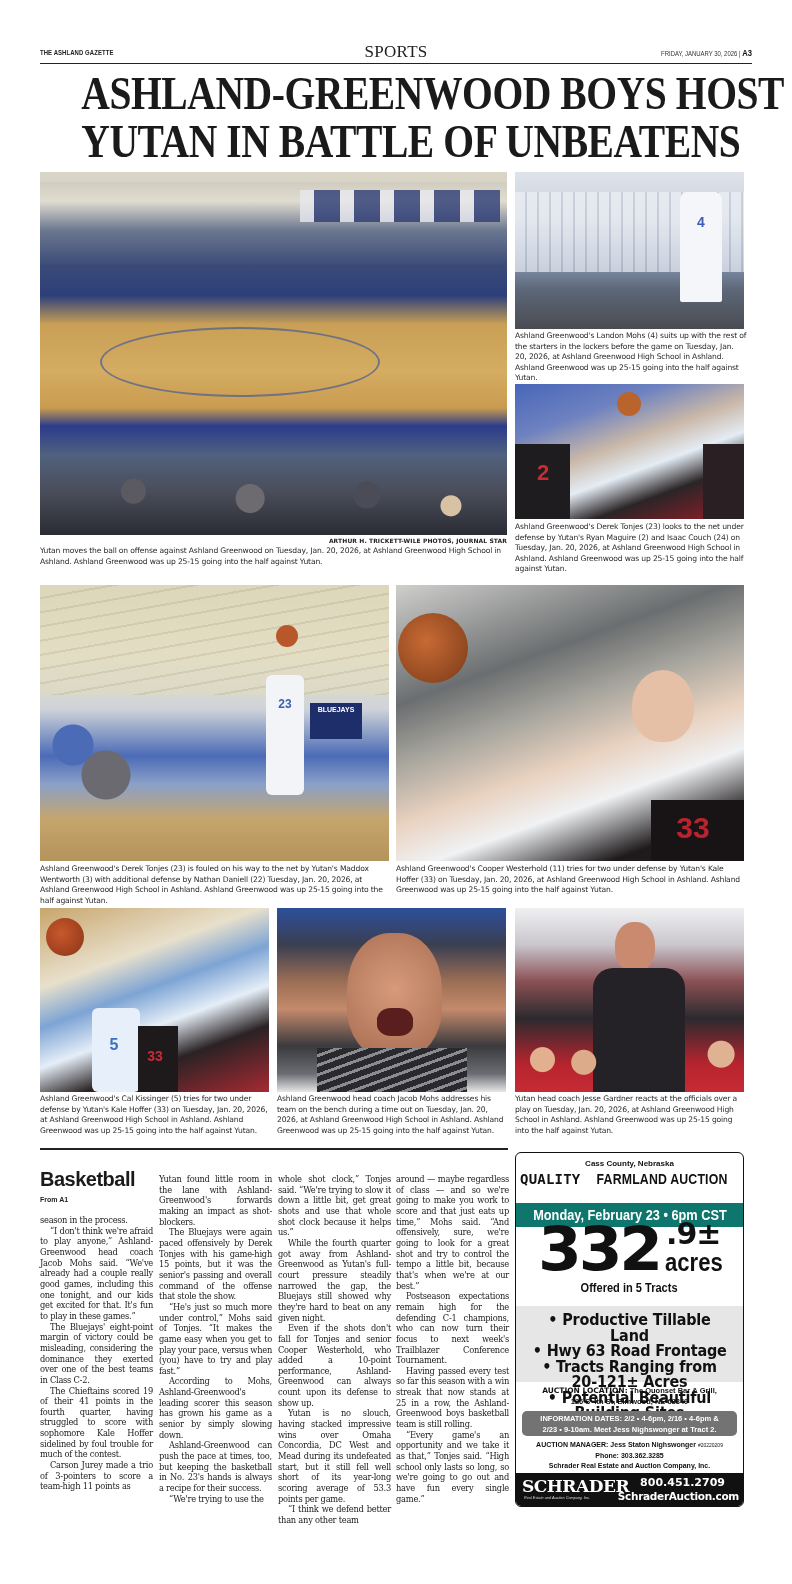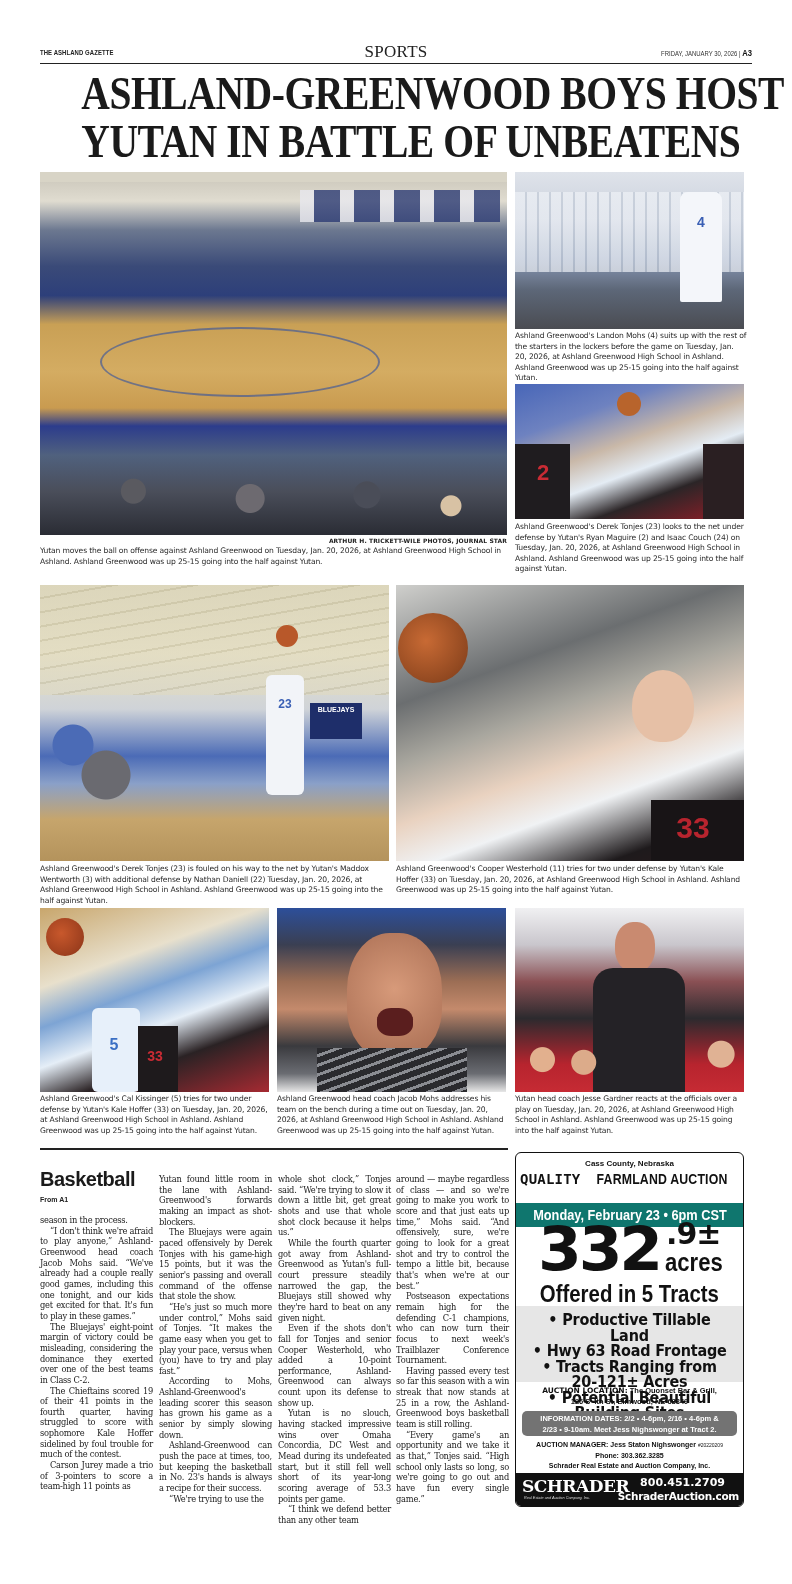--- a/index.html
+++ b/index.html
@@ -68,21 +68,21 @@
   .ad { position: absolute; left: 515px; top: 1152px; width: 229px; height: 355px; border: 1.5px solid #111; border-radius: 6px; overflow: hidden; background: #fff; font-family: "Liberation Sans", sans-serif; color: #111; }
   .ad-county { position: absolute; top: 6px; left: 0; right: 0; text-align: center; font-size: 8px; font-weight: bold; }
   .ad-title { position: absolute; top: 17px; left: 0; right: 0; text-align: center; font-size: 15px; letter-spacing: 0.2px; }
   .ad-title b { font-family: "DejaVu Sans Mono", monospace; font-weight: bold; font-size: 14px; }
   .ad-title .thin { font-family: "Liberation Sans", sans-serif; font-weight: bold; font-size: 14.5px; transform: scaleX(0.85); display: inline-block; }
   .ad-dateband { position: absolute; top: 40px; left: 0; right: 0; height: 24px; background: #0f766e; color: #fff; text-align: center; font-size: 14.5px; font-weight: bold; line-height: 24px; margin-top: 10px; }
   .ad-dateband span { display: inline-block; transform: scaleX(0.88); }
   .ad-big { position: absolute; top: 64px; left: 22px; font-family: "DejaVu Sans", sans-serif; font-weight: bold; font-size: 60px; letter-spacing: -3px; line-height: 64px; transform: scaleX(1.05); transform-origin: left; }
   .ad-frac { position: absolute; top: 66px; left: 150px; font-family: "DejaVu Sans", sans-serif; font-weight: bold; font-size: 30px; line-height: 30px; letter-spacing: -1px; }
   .ad-acres { position: absolute; top: 96px; left: 149px; font-family: "Liberation Sans", sans-serif; font-weight: bold; font-size: 26px; line-height: 26px; transform: scaleX(0.85); transform-origin: left; }
-  .ad-tracts { position: absolute; top: 127px; left: 0; right: 0; text-align: center; font-size: 24px; font-weight: bold; }
+  .ad-tracts { position: absolute; top: 127px; left: 0; right: 0; text-align: center; font-size: 13px; font-weight: bold; }
   .ad-tracts span { display: inline-block; transform: scaleX(0.85); }
   .ad-bullets { position: absolute; top: 153px; left: 0; right: 0; height: 76px; background: #e6e6e6; padding-top: 6px; }
   .ad-bullets div { text-align: center; font-family: "DejaVu Sans", sans-serif; font-weight: bold; font-size: 16px; line-height: 15.5px; letter-spacing: -0.2px; }
   .ad-bullets div span { display: inline-block; transform: scaleX(0.9); }
   .ad-loc { position: absolute; top: 232px; left: 0; right: 0; text-align: center; font-size: 7.5px; line-height: 11px; font-weight: bold; }
   .ad-loc b { font-family: "DejaVu Sans", sans-serif; font-weight: 900; }
   .ad-info { position: absolute; top: 258px; left: 6px; right: 6px; height: 25px; border-radius: 5px; background: #737373; color: #fff; text-align: center; font-size: 7.5px; line-height: 11px; padding-top: 2px; font-weight: bold; }
   .ad-mgr { position: absolute; top: 287px; left: 0; right: 0; text-align: center; font-size: 7px; line-height: 10.5px; font-weight: bold; }
   .ad-mgr .lic { font-size: 5px; font-weight: normal; }
   .ad-footer { position: absolute; top: 320px; left: 0; right: 0; bottom: 0; background: #111; color: #fff; }

